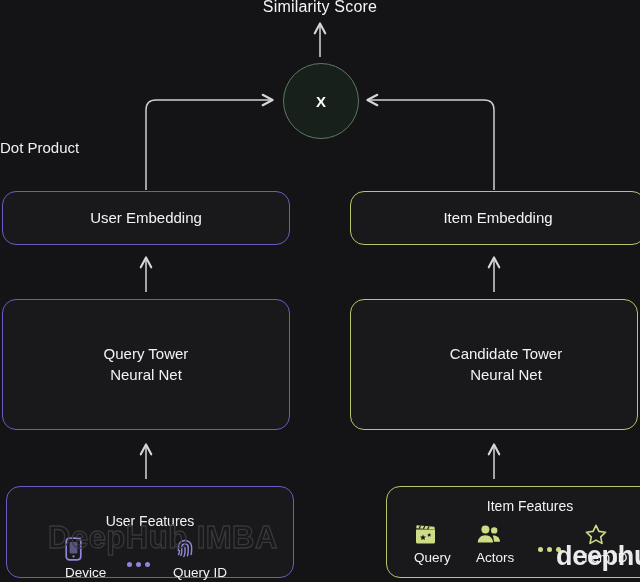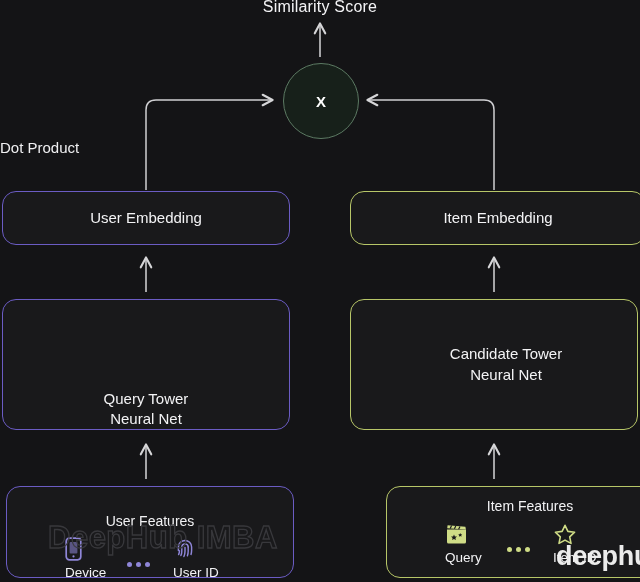--- a/index.html
+++ b/index.html
@@ -47,21 +47,21 @@
   .box.purple{border:1.4px solid #6b5cc4;}
   .box.olive{border:1.4px solid #b7c668;}
 
   .box-title{font-size:15px;color:#f3f3f5;line-height:1.35;text-align:center;}
 
   
   #user-embedding{left:2px;top:191px;width:288px;height:54px;}
   #item-embedding{left:350px;top:191px;width:296px;height:54px;}
 
   
-  #query-tower{left:2px;top:299px;width:288px;height:131px;justify-content:flex-end;}
+  #query-tower{left:2px;top:299px;width:288px;height:131px;}
   #candidate-tower{left:350px;top:299px;width:288px;height:131px;padding-left:24px;}
 
   
   #user-features{left:6px;top:486px;width:288px;height:92px;justify-content:flex-start;padding-top:26px;}
   #item-features{left:350px;top:486px;width:288px;height:92px;justify-content:flex-start;padding-top:11px;margin-left:36px;}
 
   .feat-title{font-size:14px;color:#f2f2f4;margin-bottom:7px;}
   .feat-row{display:flex;align-items:flex-end;justify-content:center;gap:0;width:100%;}
   .feat{display:flex;flex-direction:column;align-items:flex-start;width:62px;}
   .feat .glyph{height:26px;display:flex;align-items:center;justify-content:center;margin-bottom:3px;}
@@ -171,21 +171,21 @@
           <svg width="24" height="24" viewBox="0 0 24 24" fill="none" stroke="#8f86d8" stroke-width="1.45" stroke-linecap="round">
             <path d="M12 3.4c-3.6 0-6.6 2.9-6.6 6.6v3.4"></path>
             <path d="M12 3.4c3.6 0 6.6 2.9 6.6 6.6v3.6c0 1.4-.2 2.6-.6 3.8"></path>
             <path d="M5.6 17.6c.6-1.2.9-2.4.9-3.8"></path>
             <path d="M12 6.9c-1.8 0-3.2 1.4-3.2 3.1v4.3c0 1.5-.3 2.9-.9 4.2"></path>
             <path d="M15.2 10c0-1.7-1.4-3.1-3.2-3.1"></path>
             <path d="M15.2 10v4.3c0 1.6-.3 3.1-.8 4.5"></path>
             <path d="M12 10.4v4.1c0 1.8-.4 3.5-1.1 5"></path>
           </svg>
         </span>
-        <span class="flabel">User ID</span>
+        <span class="flabel">Query ID</span>
       </div>
 
     </div>
   </div>
 
   <div class="box olive olive-ink" id="item-features">
     <div class="feat-title">Item Features</div>
     <div class="feat-row">
 
       <div class="feat">
@@ -196,20 +196,31 @@
             <path d="M2.6 2.2 L20.4 3.8 L20.9 6.6 L2.2 5.2 Z" fill="#cfdc86"></path>
             <path d="M6.6 2.6 L5.2 5.4 M10.8 3 L9.4 5.8 M15 3.4 L13.6 6.2" stroke="#19191b" stroke-width="1.2"></path>
             <path d="M9 11.4 l.9 2 2.1.2-1.6 1.4.5 2.1-1.9-1.1-1.9 1.1.5-2.1-1.6-1.4 2.1-.2z" fill="#19191b"></path>
             <path d="M15.2 10 l.6 1.3 1.4.2-1 .9.3 1.4-1.3-.7-1.3.7.3-1.4-1-.9 1.4-.2z" fill="#19191b"></path>
           </svg>
         </span>
         <span class="flabel">Query</span>
       </div>
 
 
+      <div class="feat">
+        <span class="glyph">
+          <svg width="26" height="22" viewBox="0 0 26 22">
+            <circle cx="9.4" cy="6.4" r="4" fill="#cfdc86"></circle>
+            <circle cx="18.2" cy="7.4" r="3.2" fill="#cfdc86"></circle>
+            <path d="M1.8 19.4 c0-4.3 3.4-7.1 7.6-7.1 s7.6 2.8 7.6 7.1 z" fill="#cfdc86"></path>
+            <path d="M16.6 12.6 c3.6-.5 7.4 1.6 7.4 6.1 l-6.1 0 c0-2.4-.5-4.4-1.3-6.1 z" fill="#cfdc86"></path>
+          </svg>
+        </span>
+        <span class="flabel">Actors</span>
+      </div>
 
       <div class="feat ellipsis">
         <span class="glyph">
           <span class="dots">
               <i></i>
               <i></i>
               <i></i>
             </span>
         </span>
         <span class="flabel"></span>

